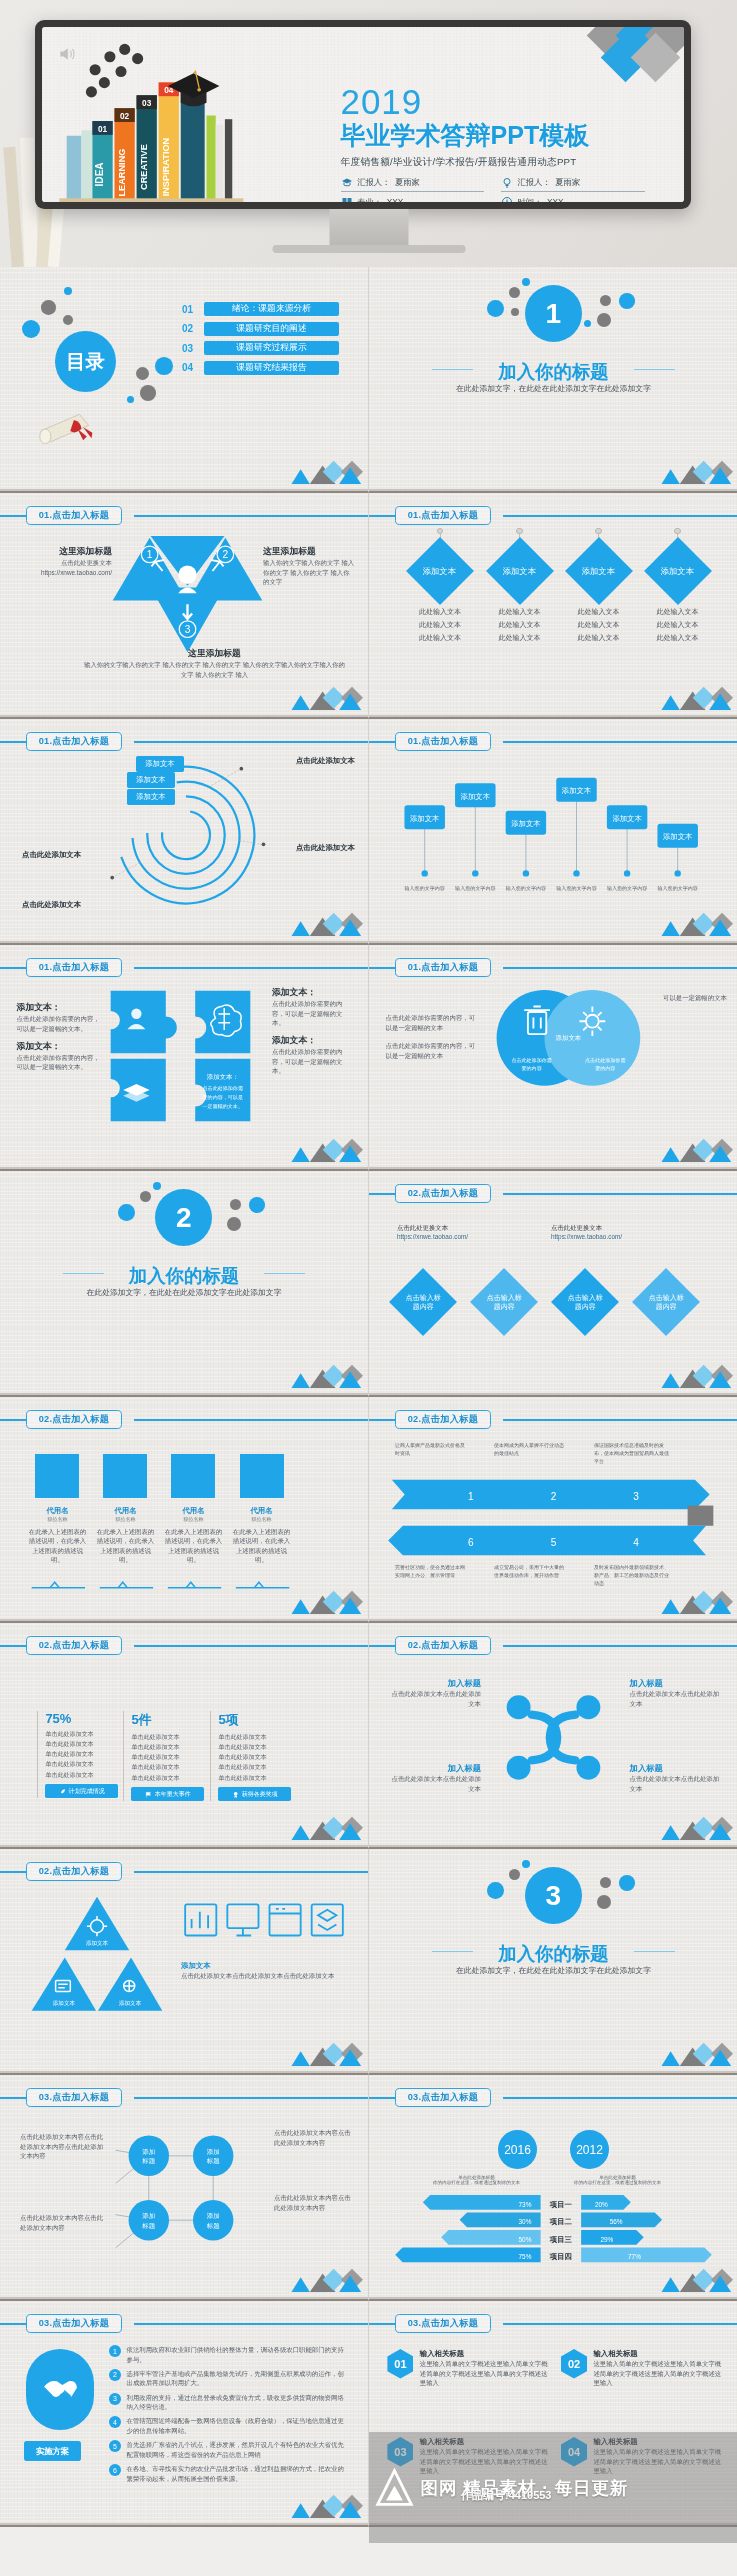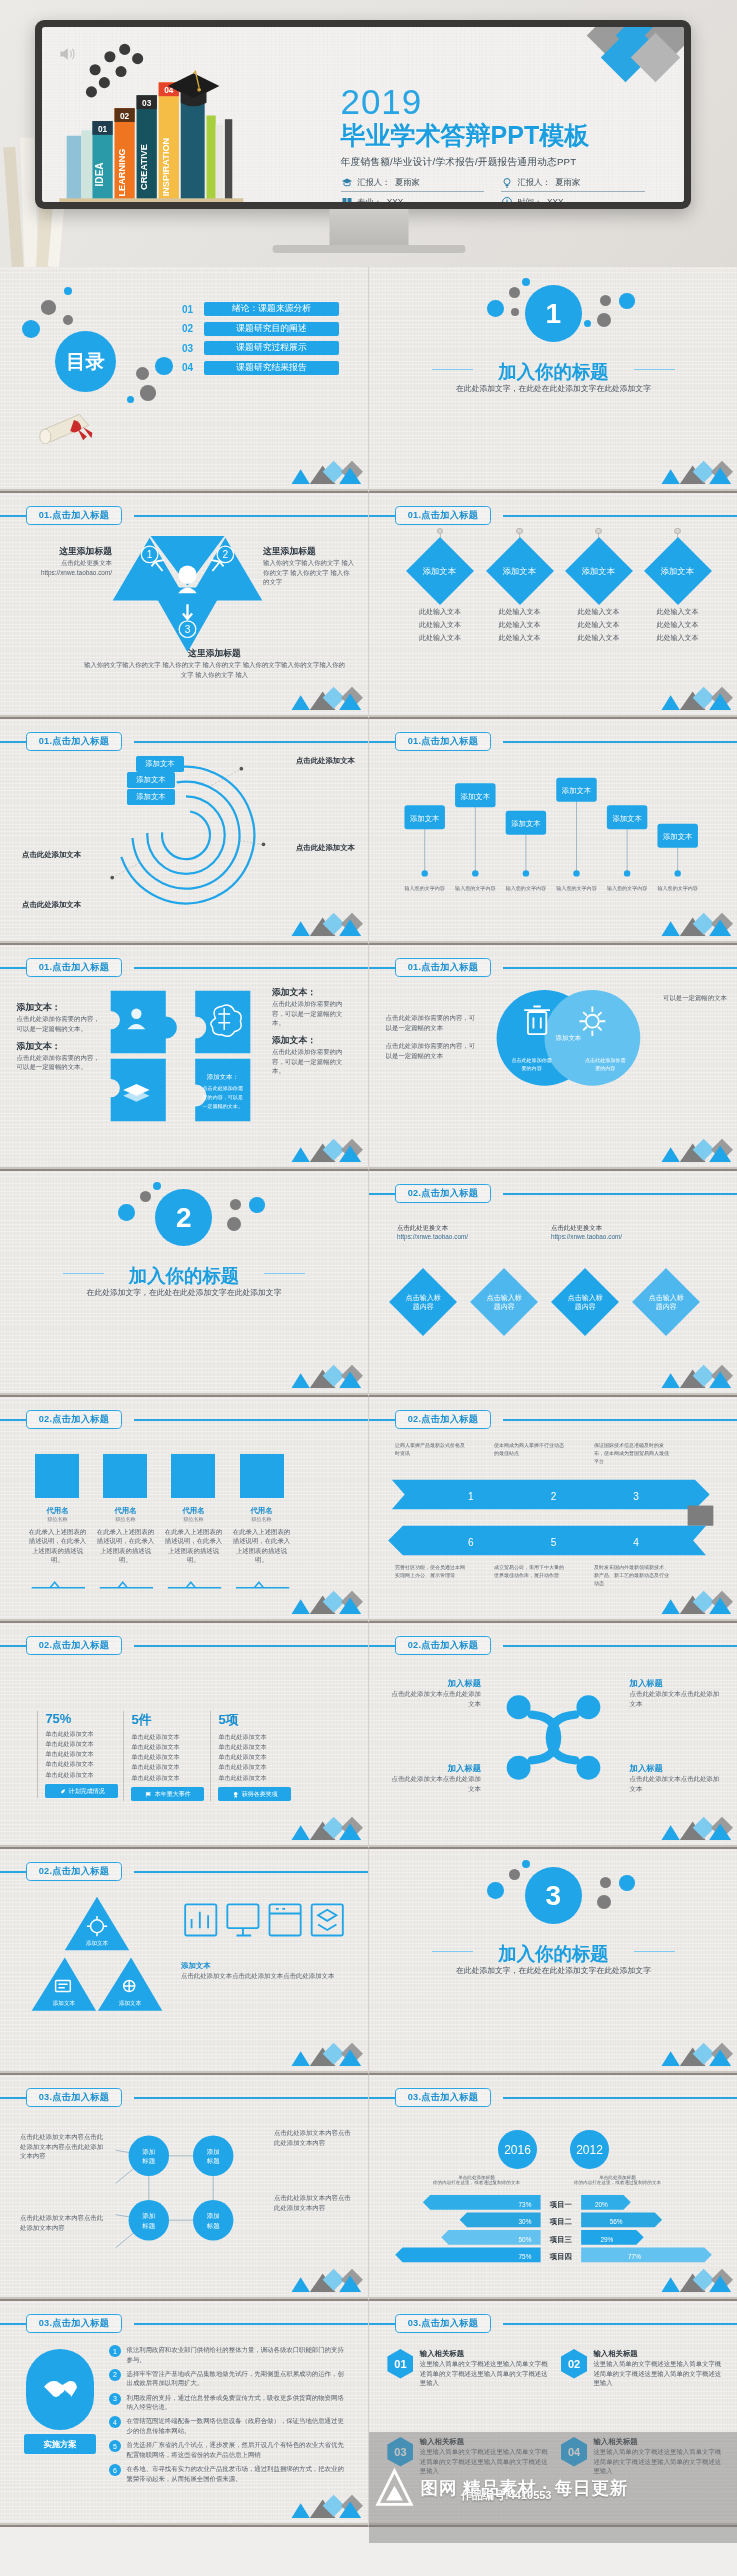--- a/index.html
+++ b/index.html
@@ -144,21 +144,21 @@
               font-size:6px; display:flex; align-items:center; justify-content:center; gap:2.8px; }
 
   
   .yr { position:absolute; width:39px; height:39px; border-radius:50%; background:#1fa5e8;
         color:#fff; font-size:12px; display:flex; align-items:center; justify-content:center; }
 
   
   .impl-circle { position:absolute; left:26px; top:48px; width:68px; height:81px;
                  border-radius:50%/42%; background:#1fa5e8; display:flex;
                  align-items:center; justify-content:center; }
-  .impl-btn { position:absolute; left:24px; top:133px; width:72px; height:20px; background:#1fa5e8;
+  .impl-btn { position:absolute; left:24px; top:140px; width:57px; height:20px; background:#1fa5e8;
               border-radius:2.8px; color:#fff; font-size:8.3px; font-weight:bold;
               display:flex; align-items:center; justify-content:center; }
   .num-bullet { width:12px; height:12px; border-radius:50%; background:#1fa5e8; color:#fff;
                 font-size:7px; display:flex; align-items:center; justify-content:center; flex:0 0 12px; }
   .bl-row { display:flex; gap:5.5px; margin-bottom:4.6px; }
 
   
   .hex { width:26px; height:29.5px; background:#1fa5e8; color:#fff; font-size:11px; font-weight:bold;
          display:flex; align-items:center; justify-content:center; flex:0 0 26px;
          clip-path:polygon(50% 0%,100% 25%,100% 75%,50% 100%,0% 75%,0% 25%); }

